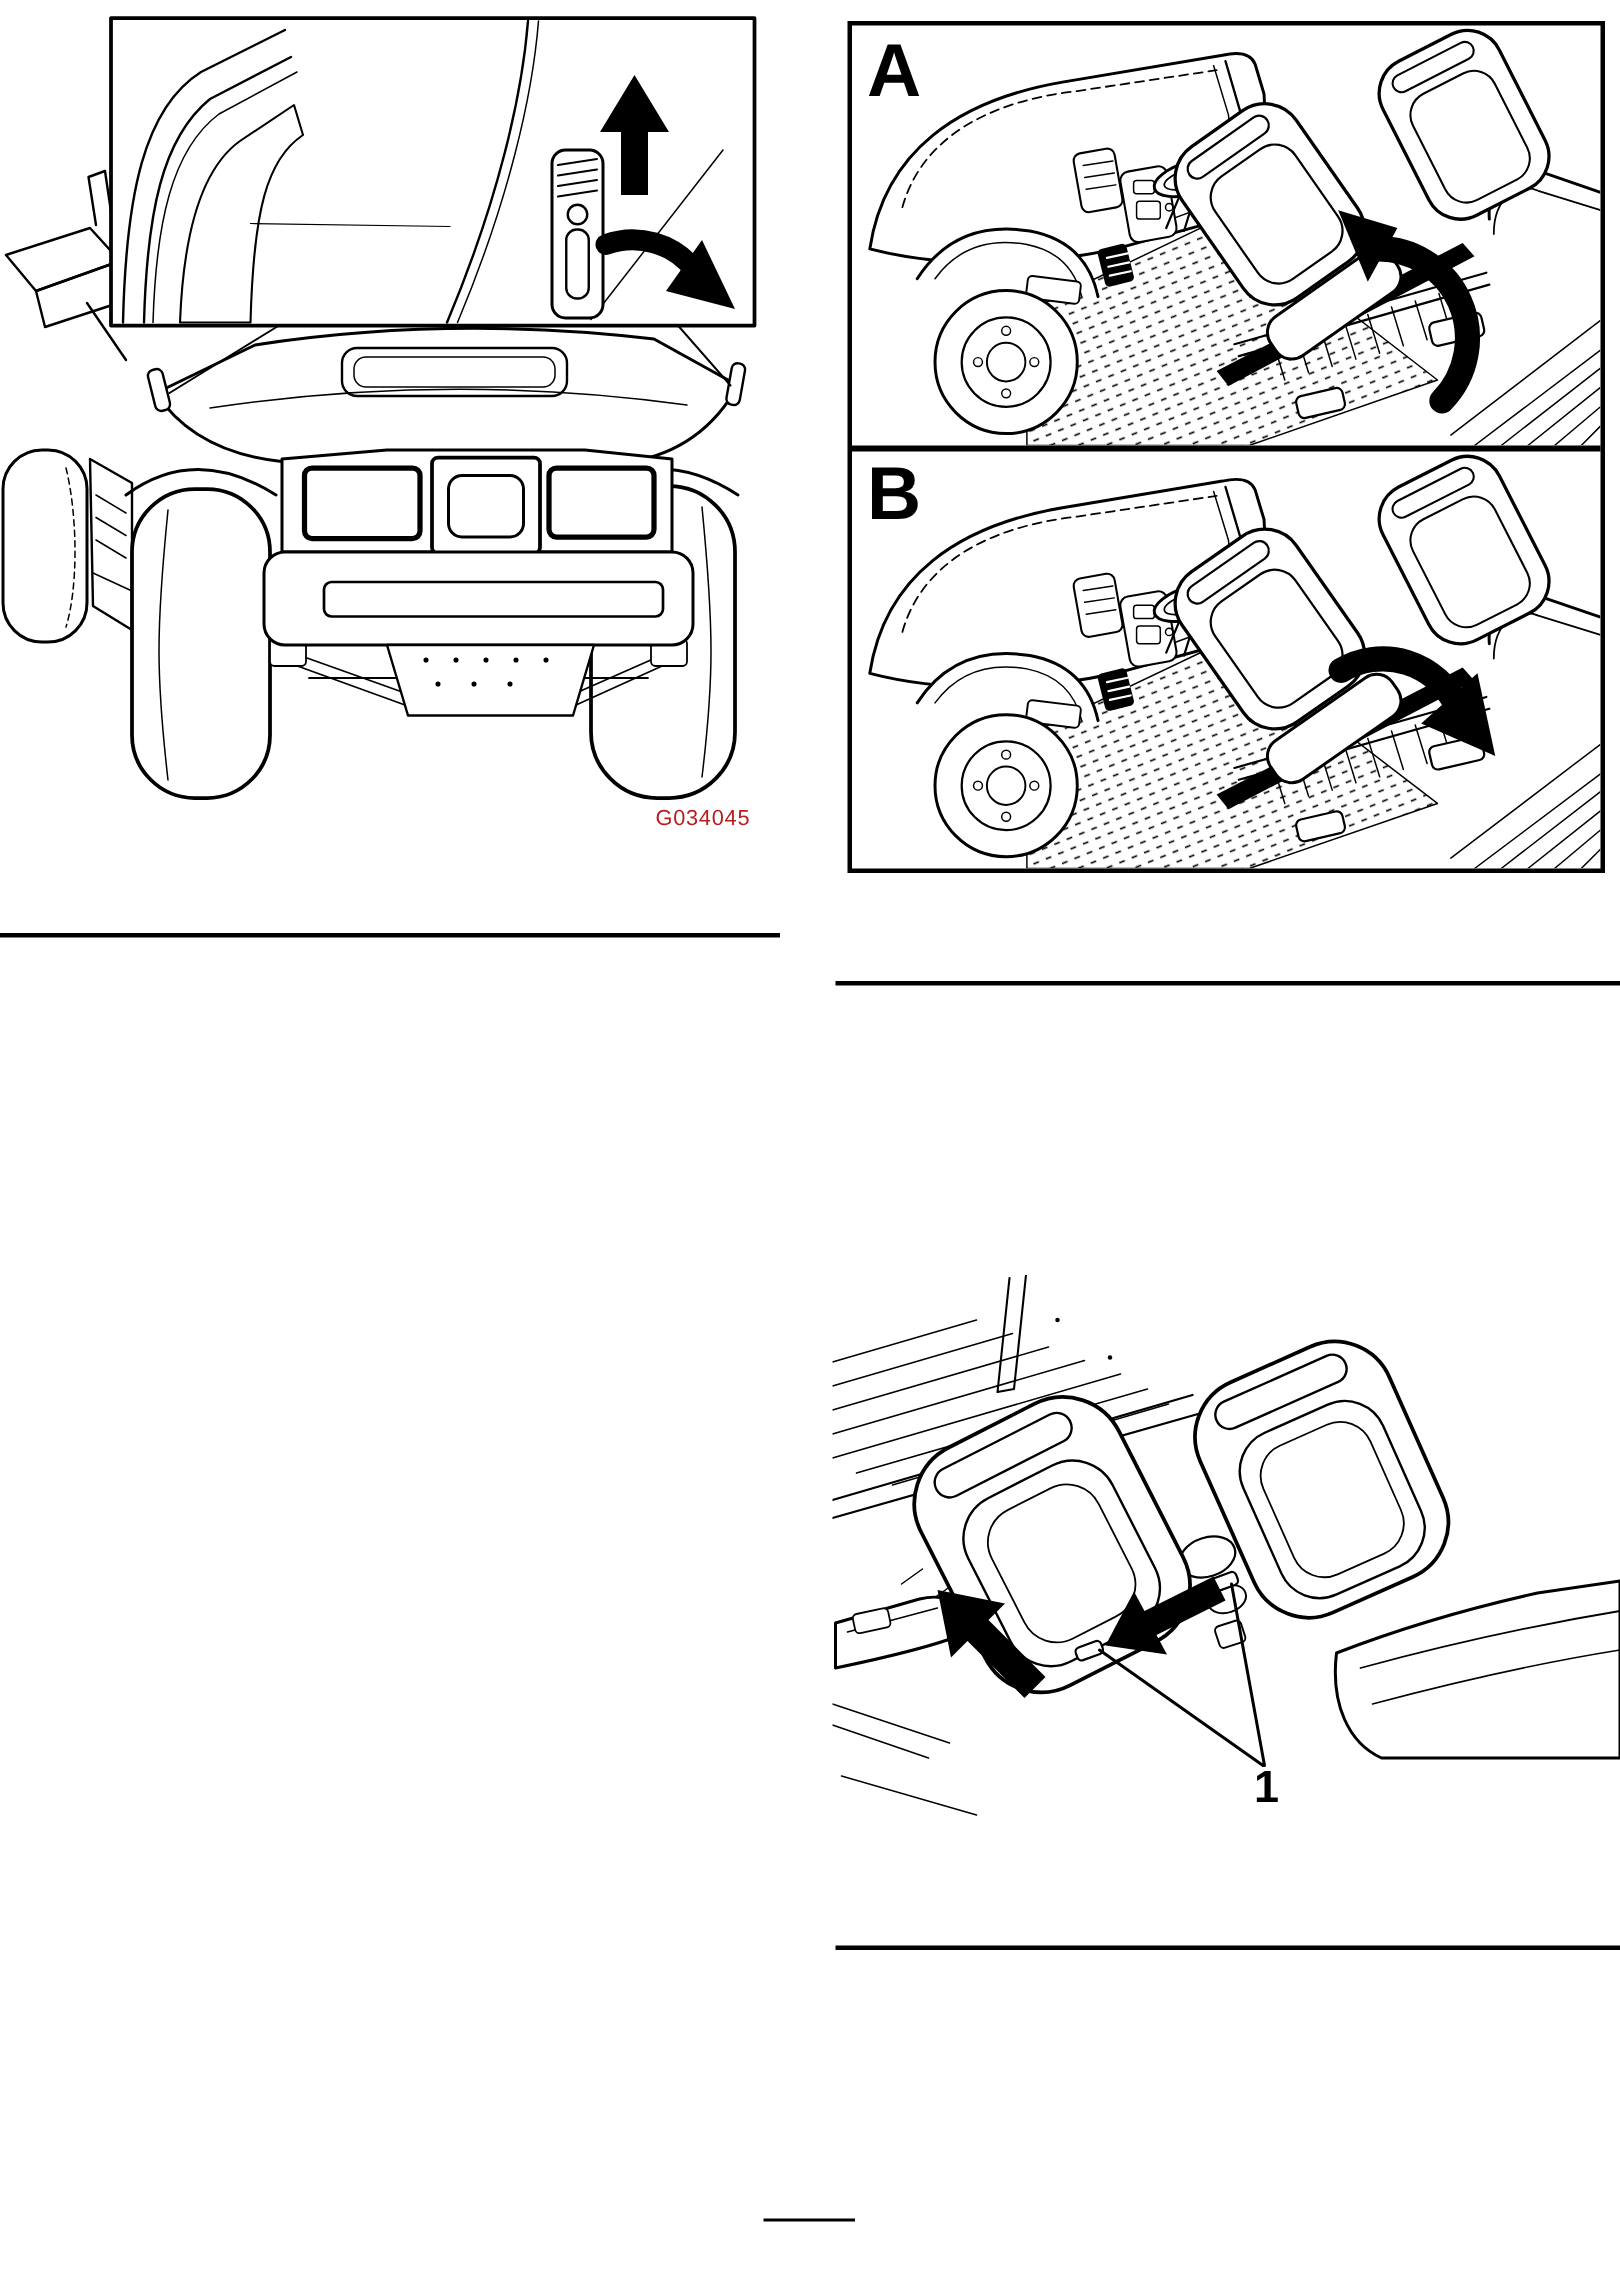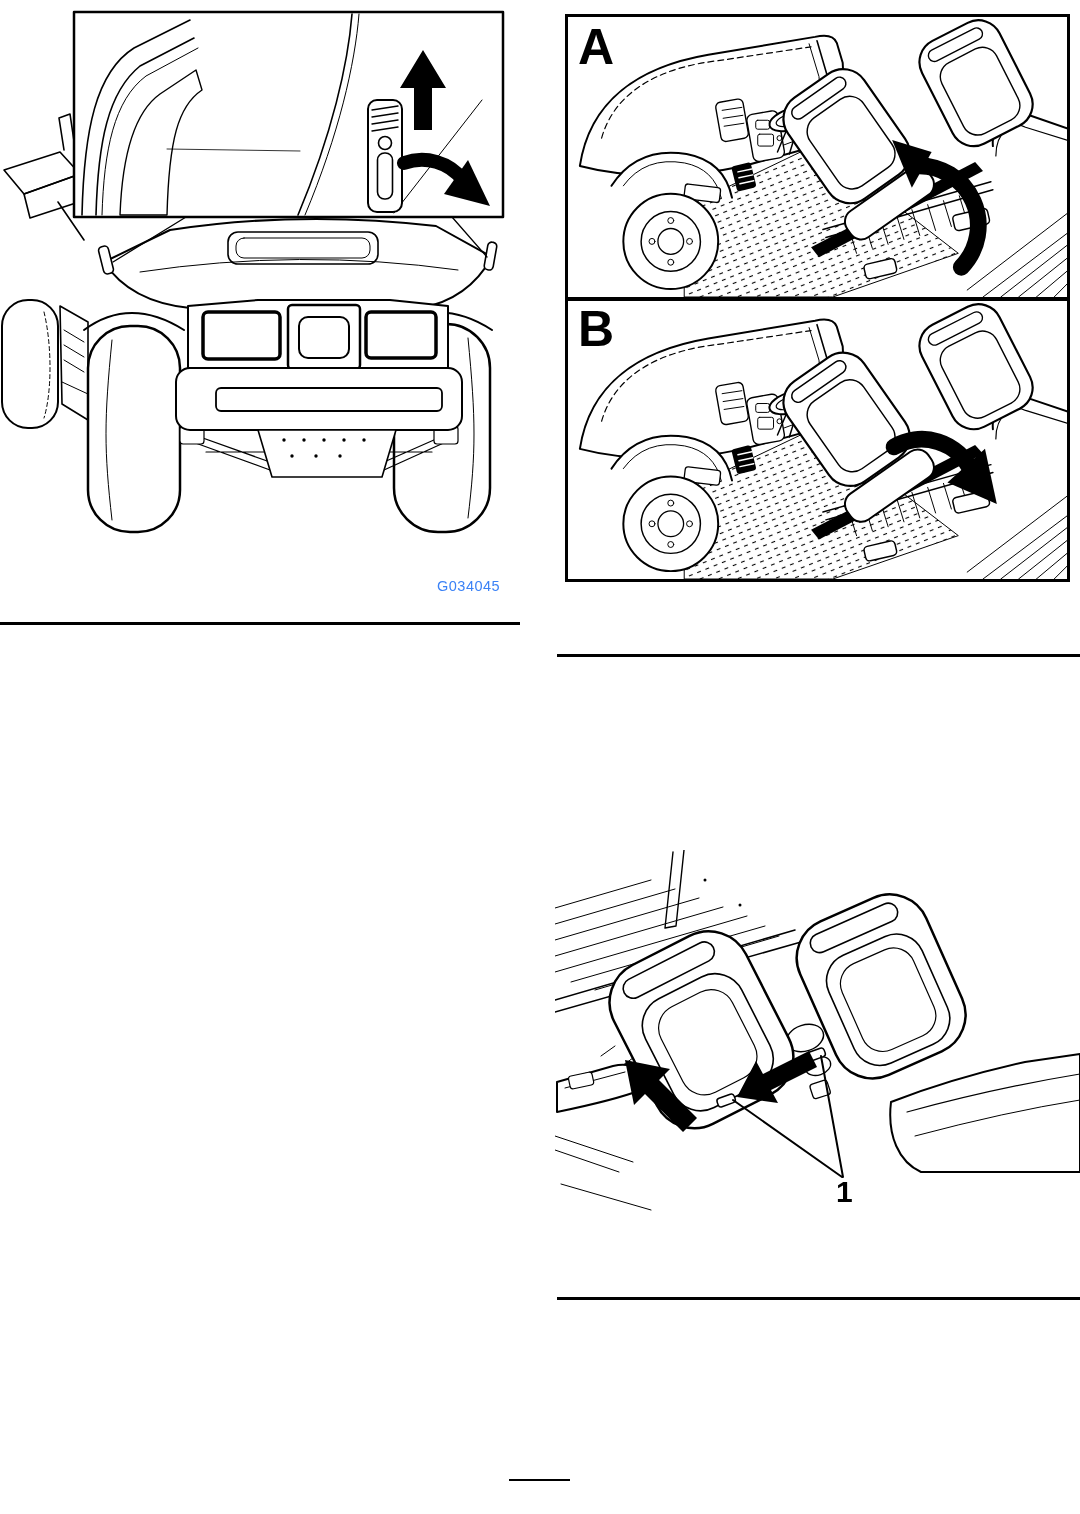--- a/index.html
+++ b/index.html
@@ -2,22 +2,22 @@
 <html><head>
 <meta charset="utf-8">
 <style>
   html,body{margin:0;padding:0;background:#e8e8e8;}
   #page{position:relative;width:1080px;height:1514px;background:#ffffff;
         font-family:"Liberation Sans", sans-serif;color:#000;overflow:hidden;}
   .abs{position:absolute;}
   .rule{position:absolute;background:#000;}
   .panel-letter{position:absolute;font-weight:bold;font-size:50px;line-height:1;
                 font-family:"Liberation Sans",sans-serif;color:#000;}
-  .caption{position:absolute;font-size:14.5px;letter-spacing:.5px;color:#3b82f6;
-           font-family:"Liberation Sans",sans-serif;margin-top:40px;}
+  .caption{position:absolute;font-size:14.5px;letter-spacing:.5px;color:#b91c1c;
+           font-family:"Liberation Sans",sans-serif;}
   .callout{position:absolute;font-weight:bold;font-size:30px;line-height:1;color:#000;
            font-family:"Liberation Sans",sans-serif;}
   .figbox{position:absolute;border:3px solid #000;box-sizing:border-box;background:#fff;}
   svg{display:block;}
 </style>
 </head>
 <body>
 
 <div id="page">
 

